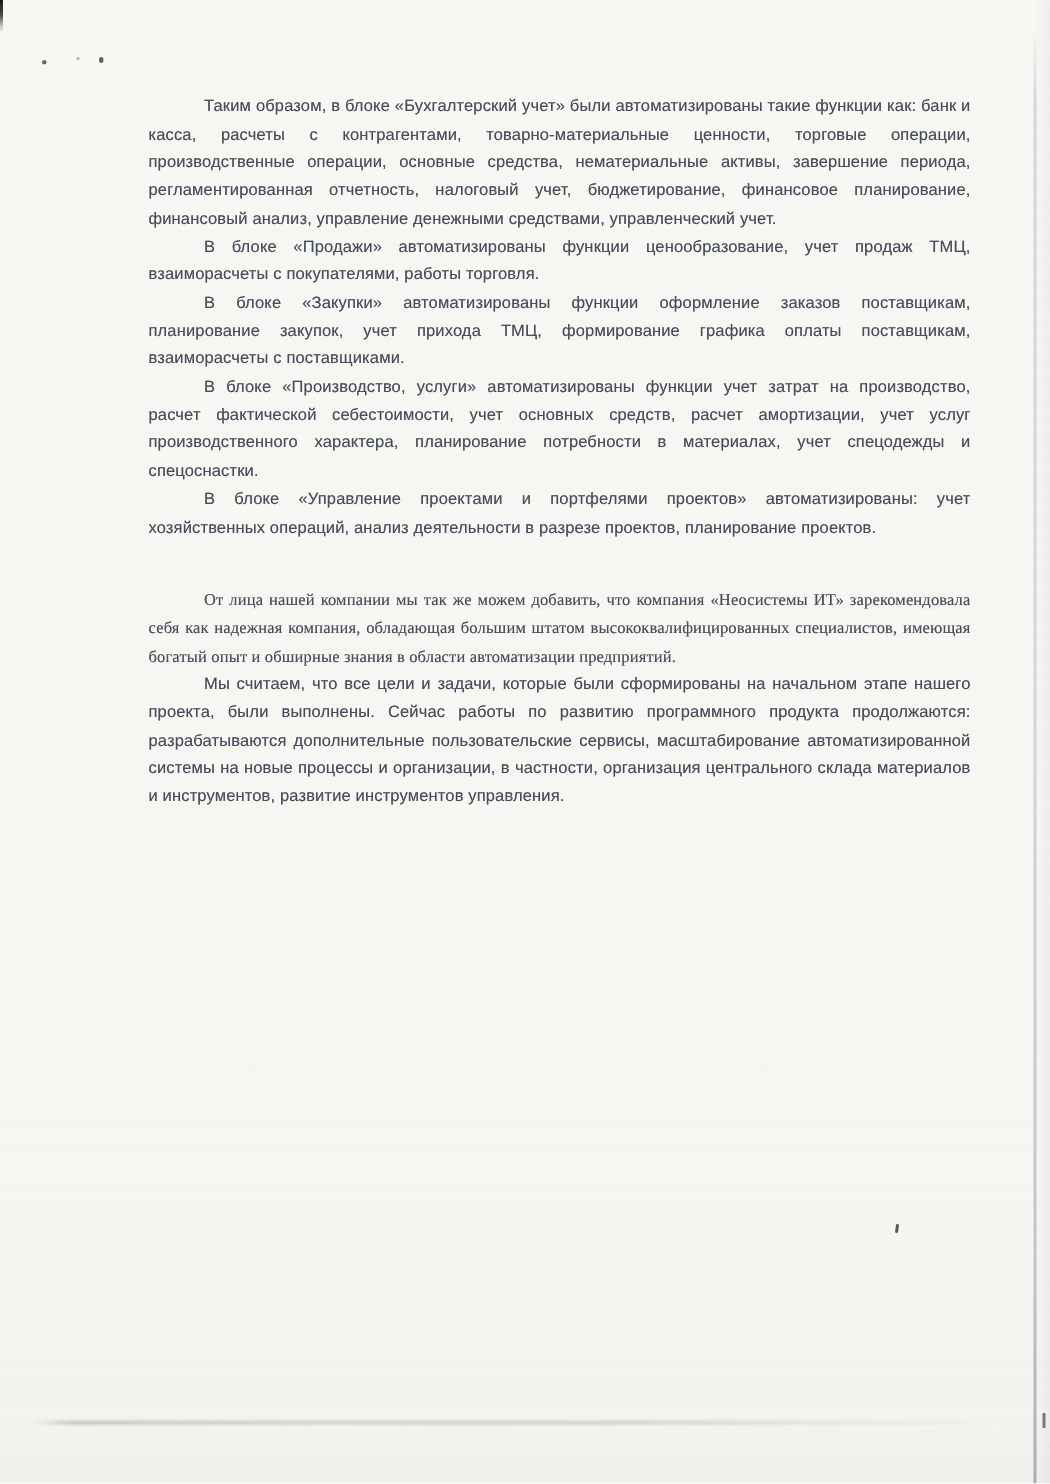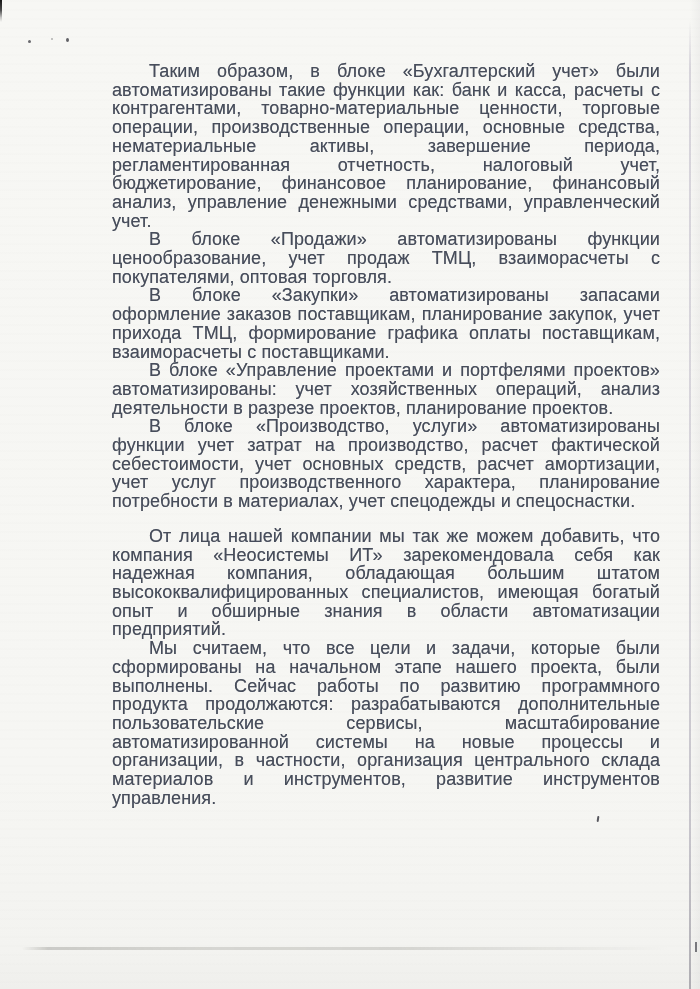--- a/index.html
+++ b/index.html
@@ -21,36 +21,37 @@
   .page::after {
     content: "";
     position: absolute;
     right: 0; top: 0;
     width: 10px; height: 100%;
     background: linear-gradient(90deg, rgba(160,158,165,0) 0%, rgba(160,158,165,0.10) 100%);
     pointer-events: none;
   }
   .text-block {
     position: absolute;
-    left: 112px;
+    left: 99px;
     top: 62px;
     width: 548px;
     color: #474d5b;
-    font-size: 18px;
+    font-size: 11px;
     line-height: 18.7px;
     text-align: justify;
     letter-spacing: 0.1px;
     text-shadow: 0 0 0.4px rgba(71,77,91,0.55);
   }
   .text-block p {
     margin: 0;
     text-indent: 37px;
   }
   .text-block p.gap-before {
-    margin-top: 16px;
+    margin-top: 30px;
+    font-family: Liberation Serif, serif;
   }
   
   .artifact { position: absolute; pointer-events: none; }
   .corner-streak {
     left: 0; top: 0;
     width: 2px; height: 22px;
     background: linear-gradient(180deg, #161616 0%, #4a4a4a 45%, rgba(130,130,130,0.4) 80%, rgba(130,130,130,0) 100%);
   }
   .speck { border-radius: 50%; background: #46464c; }
   .speck-1 { left: 28px; top: 40px; width: 3px; height: 3px; opacity: 0.8; }
@@ -103,21 +104,21 @@
   <div class="artifact speck speck-1"></div>
   <div class="artifact speck speck-2"></div>
   <div class="artifact speck speck-3"></div>
   <div class="artifact tick-right"></div>
   <div class="artifact vline-right"></div>
   <div class="artifact bottom-smudge"></div>
   <div class="artifact tick-bottom-right"></div>
 
   <div class="text-block">
     <p>Таким образом, в блоке «Бухгалтерский учет» были автоматизированы такие функции как: банк и касса, расчеты с контрагентами, товарно-материальные ценности, торговые операции, производственные операции, основные средства, нематериальные активы, завершение периода, регламентированная отчетность, налоговый учет, бюджетирование, финансовое планирование, финансовый анализ, управление денежными средствами, управленческий учет.</p>
-    <p>В блоке «Продажи» автоматизированы функции ценообразование, учет продаж ТМЦ, взаиморасчеты с покупателями, оптовая торговля.</p>
-    <p>В блоке «Закупки» автоматизированы запасами оформление заказов поставщикам, планирование закупок, учет прихода ТМЦ, формирование графика оплаты поставщикам, взаиморасчеты с поставщиками.</p>
+    <p>В блоке «Продажи» автоматизированы функции ценообразование, учет продаж ТМЦ, взаиморасчеты с покупателями, работы торговля.</p>
+    <p>В блоке «Закупки» автоматизированы функции оформление заказов поставщикам, планирование закупок, учет прихода ТМЦ, формирование графика оплаты поставщикам, взаиморасчеты с поставщиками.</p>
+    <p>В блоке «Производство, услуги» автоматизированы функции учет затрат на производство, расчет фактической себестоимости, учет основных средств, расчет амортизации, учет услуг производственного характера, планирование потребности в материалах, учет спецодежды и спецоснастки.</p>
     <p>В блоке «Управление проектами и портфелями проектов» автоматизированы: учет хозяйственных операций, анализ деятельности в разрезе проектов, планирование проектов.</p>
-    <p>В блоке «Производство, услуги» автоматизированы функции учет затрат на производство, расчет фактической себестоимости, учет основных средств, расчет амортизации, учет услуг производственного характера, планирование потребности в материалах, учет спецодежды и спецоснастки.</p>
     <p class="gap-before">От лица нашей компании мы так же можем добавить, что компания «Неосистемы ИТ» зарекомендовала себя как надежная компания, обладающая большим штатом высококвалифицированных специалистов, имеющая богатый опыт и обширные знания в области автоматизации предприятий.</p>
     <p>Мы считаем, что все цели и задачи, которые были сформированы на начальном этапе нашего проекта, были выполнены. Сейчас работы по развитию программного продукта продолжаются: разрабатываются дополнительные пользовательские сервисы, масштабирование автоматизированной системы на новые процессы и организации, в частности, организация центрального склада материалов и инструментов, развитие инструментов управления.</p>
   </div>
 
 </div>
 
 </body></html>

